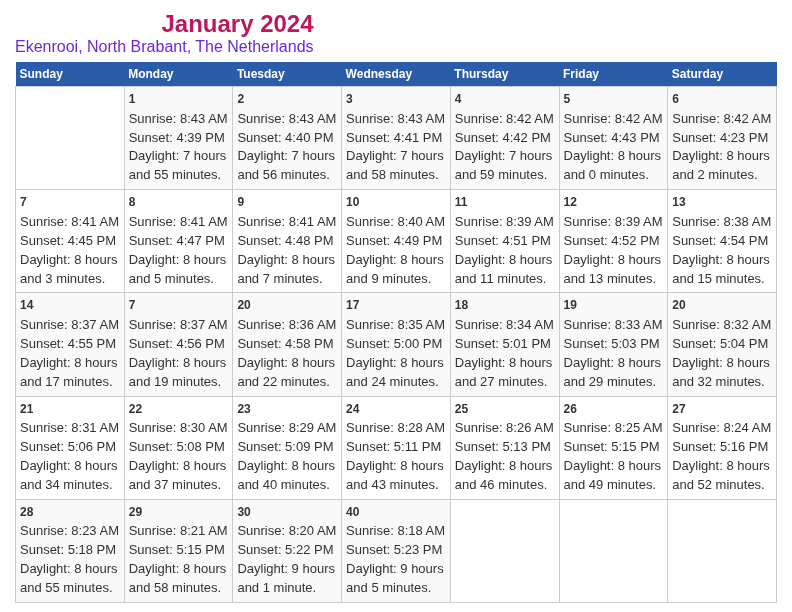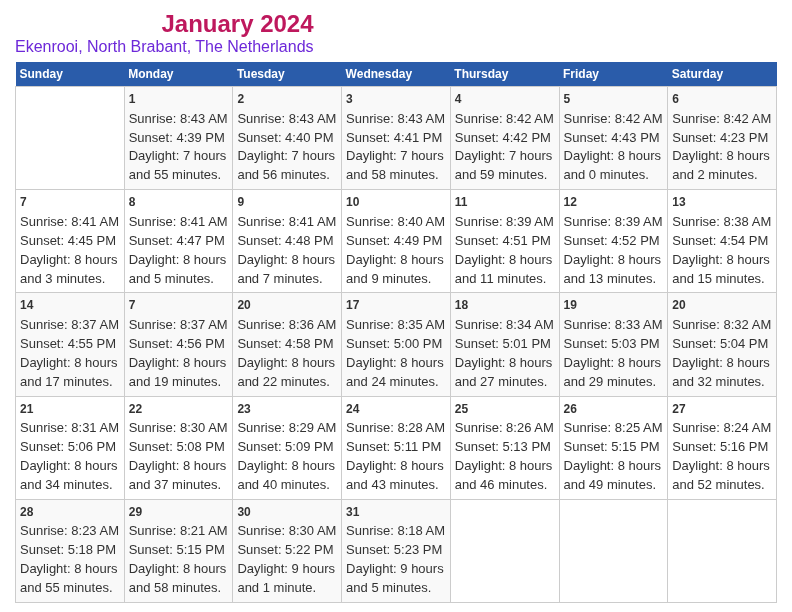--- a/index.html
+++ b/index.html
@@ -370,29 +370,29 @@
             <div class="day-number">29</div>
             <div class="day-info">Sunrise: 8:21 AM
 Sunset: 5:15 PM
 Daylight: 8 hours
 and 58 minutes.</div>
           </div>
         </td>
         <td>
           <div class="day-cell">
             <div class="day-number">30</div>
-            <div class="day-info">Sunrise: 8:30 AM
+            <div class="day-info">Sunrise: 8:20 AM
 Sunset: 5:22 PM
 Daylight: 9 hours
 and 1 minute.</div>
           </div>
         </td>
         <td>
           <div class="day-cell">
-            <div class="day-number">31</div>
+            <div class="day-number">40</div>
             <div class="day-info">Sunrise: 8:18 AM
 Sunset: 5:23 PM
 Daylight: 9 hours
 and 5 minutes.</div>
           </div>
         </td>
         <td class="empty-cell"></td>
         <td class="empty-cell"></td>
         <td class="empty-cell"></td>
       </tr>

